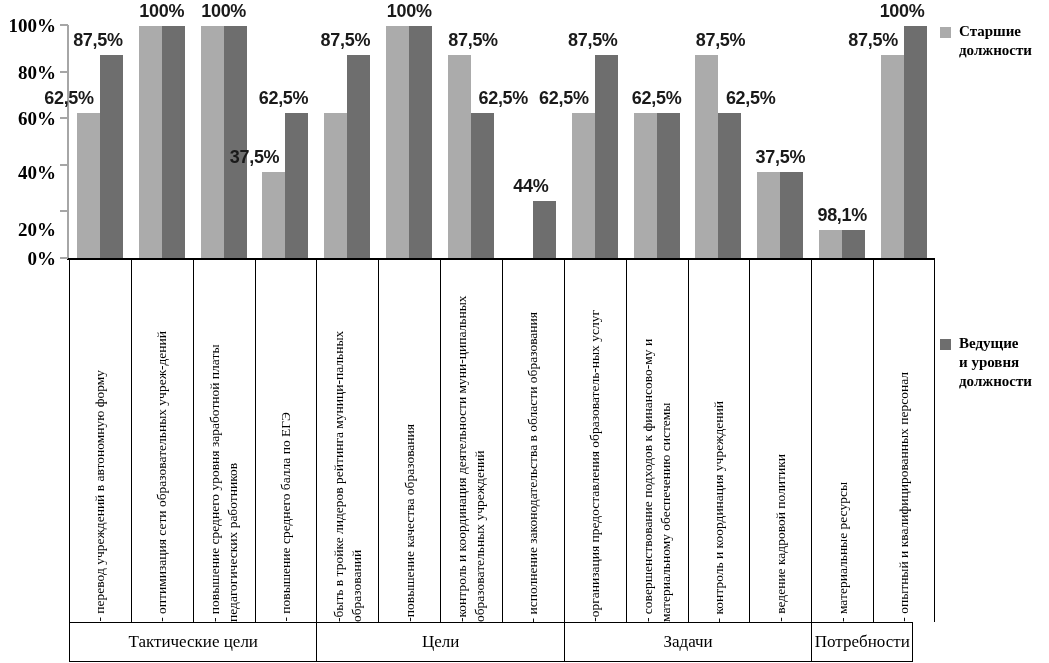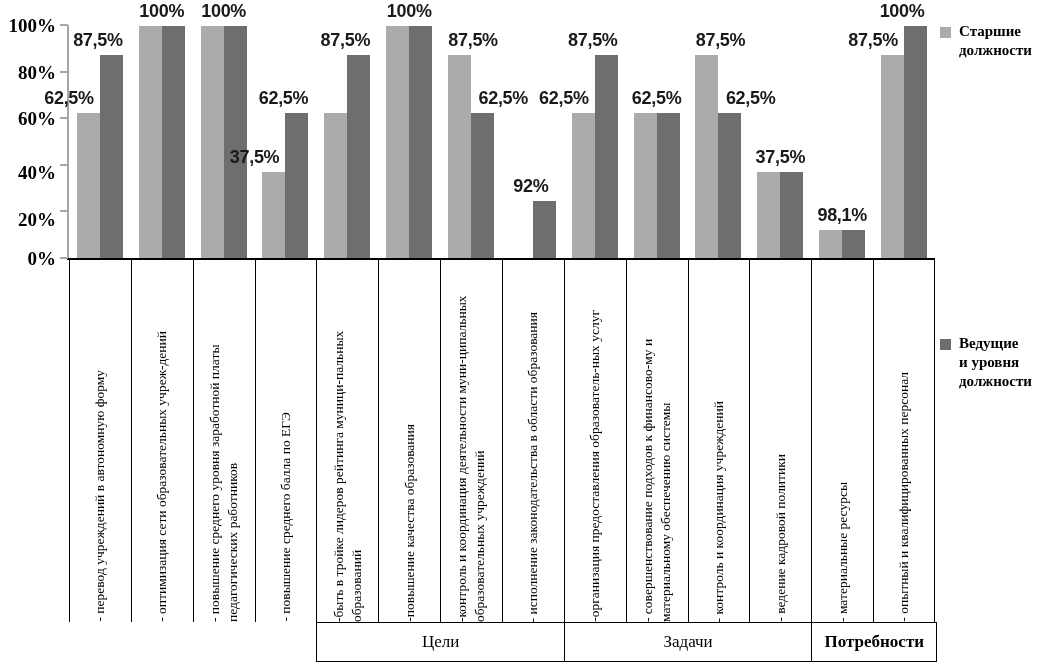--- a/index.html
+++ b/index.html
@@ -96,21 +96,21 @@
     width:95px;
   }
 </style>
 </head>
 <body>
 
 <div id="chart-root">
 
   <div class="yaxis-labels">
       <div class="ytick" style="top: 258px;">0%</div>
-      <div class="ytick" style="top: 219px;">20%</div>
+      <div class="ytick" style="top: 229px;">20%</div>
       <div class="ytick" style="top: 172px;">40%</div>
       <div class="ytick" style="top: 118.2px;">60%</div>
       <div class="ytick" style="top: 71.6px;">80%</div>
       <div class="ytick" style="top: 25px;">100%</div>
     </div>
   <div class="yaxis-line"></div>
 
   <div class="plot">
       <div class="cell" style="left: 0px; width: 61.8571px;">
         <div class="bars">
@@ -239,27 +239,30 @@
           <div class="vtext">- ведение кадровой политики</div>
         </div>
         <div class="lcell" style="left: 742.286px; width: 61.8571px;">
           <div class="vtext">- материальные ресурсы</div>
         </div>
         <div class="lcell" style="left: 804.143px; width: 61.8571px;">
           <div class="vtext">- опытный и квалифицированных персонал</div>
         </div>
       </div>
     <div class="lt-row2">
+        <div class="gcell" style="left: 0px; width: 247.429px;">
+          <span>Тактические цели</span>
+        </div>
         <div class="gcell" style="left: 494.857px; width: 247.429px;">
           <span>Задачи</span>
         </div>
         <div class="gcell" style="left: 247.429px; width: 247.429px;">
           <span>Цели</span>
         </div>
-        <div class="gcell" style="left: 742.286px; width: 126px; font-weight: bold;">
+        <div class="gcell" style="left: 742.286px; width: 102px;">
           <span>Потребности</span>
         </div>
       </div>
   </div>
 
   <div class="legend">
       <div class="leg-item" style="top: 22px; left: 2px;">
         <span class="leg-swatch light"></span>
         <div class="leg-text">
           <div>Старшие</div>
@@ -285,21 +288,21 @@
     <div class="dlabel" style="left: 69px; top: 109.375px;">62,5%</div>
     <div class="dlabel" style="left: 97.9286px; top: 51.125px;">87,5%</div>
     <div class="dlabel" style="left: 161.786px; top: 22px;">100%</div>
     <div class="dlabel" style="left: 223.643px; top: 22px;">100%</div>
     <div class="dlabel" style="left: 254.571px; top: 167.625px;">37,5%</div>
     <div class="dlabel" style="left: 283.5px; top: 109.375px;">62,5%</div>
     <div class="dlabel" style="left: 345.357px; top: 51.125px;">87,5%</div>
     <div class="dlabel" style="left: 409.214px; top: 22px;">100%</div>
     <div class="dlabel" style="left: 473.071px; top: 51.125px;">87,5%</div>
     <div class="dlabel" style="left: 503.237px; top: 109.375px;">62,5%</div>
-    <div class="dlabel" style="left: 530.929px; top: 196.75px;">92%</div>
+    <div class="dlabel" style="left: 530.929px; top: 196.75px;">44%</div>
     <div class="dlabel" style="left: 563.857px; top: 109.375px;">62,5%</div>
     <div class="dlabel" style="left: 592.786px; top: 51.125px;">87,5%</div>
     <div class="dlabel" style="left: 656.643px; top: 109.375px;">62,5%</div>
     <div class="dlabel" style="left: 720.5px; top: 51.125px;">87,5%</div>
     <div class="dlabel" style="left: 750.666px; top: 109.375px;">62,5%</div>
     <div class="dlabel" style="left: 780.357px; top: 167.625px;">37,5%</div>
     <div class="dlabel" style="left: 842.214px; top: 225.875px;">98,1%</div>
     <div class="dlabel" style="left: 902.071px; top: 22px;">100%</div>
     <div class="dlabel" style="left: 873.143px; top: 51.125px;">87,5%</div>
   </div>

